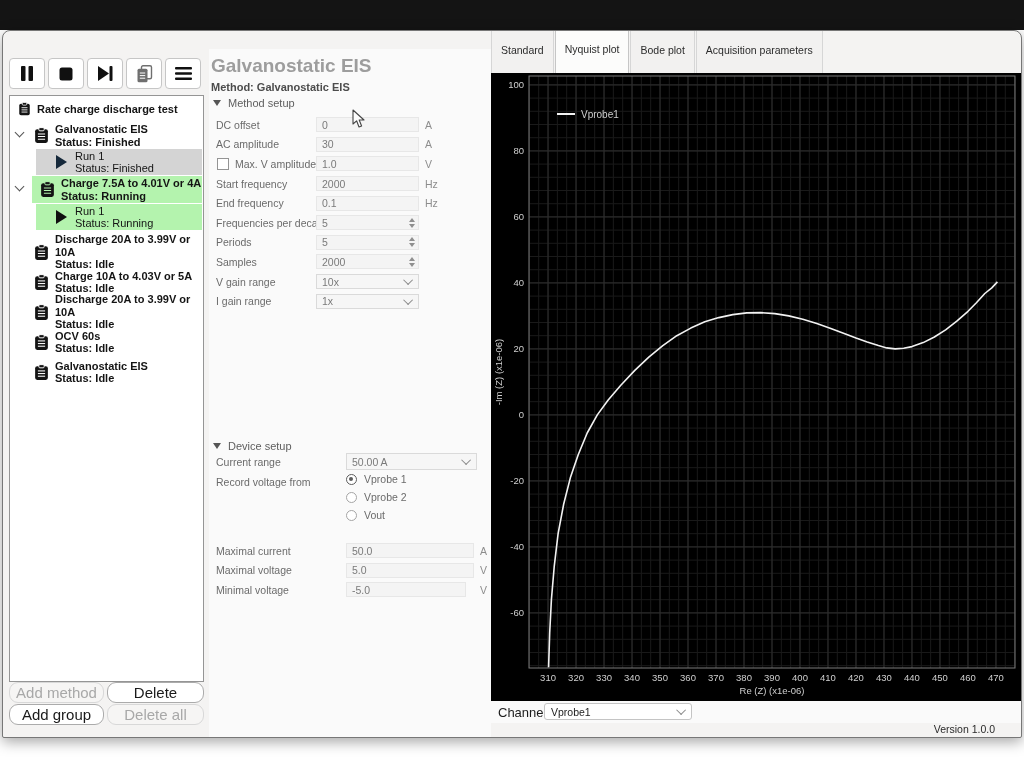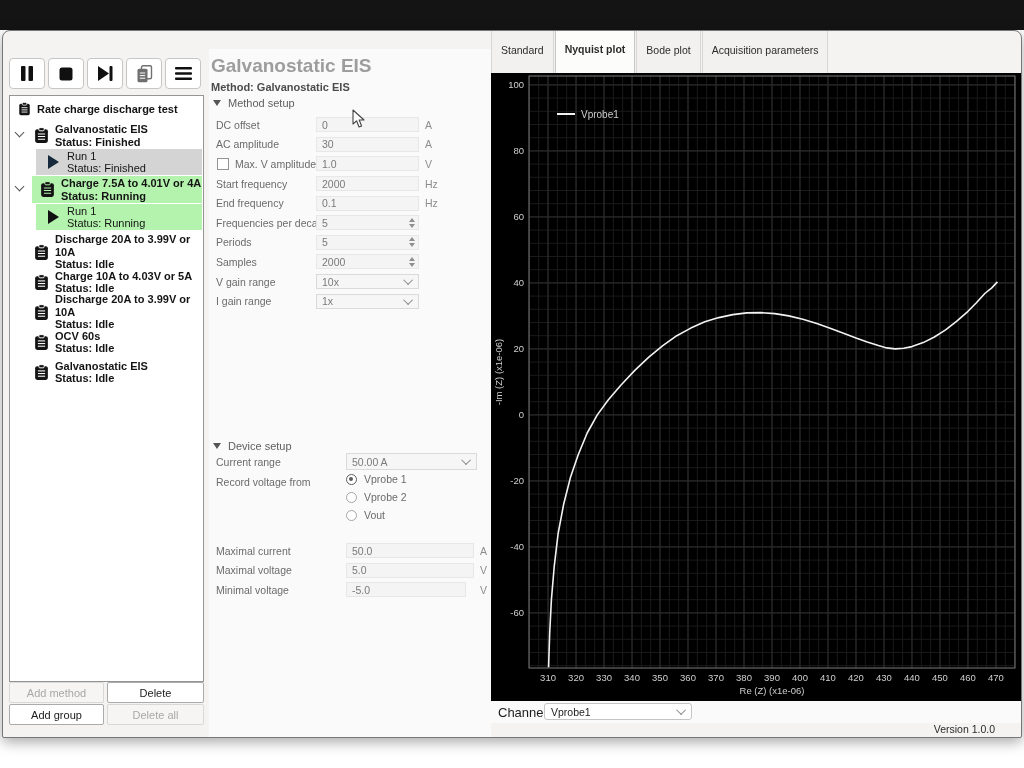--- a/index.html
+++ b/index.html
@@ -18,29 +18,29 @@
   .toolbar{position:absolute;left:0;top:26px;height:34px;right:0;}
   .tbtn{position:absolute;top:1px;width:34px;height:29px;background:#fff;border:1px solid #c6c6c6;border-radius:4px;
         display:flex;align-items:center;justify-content:center;}
   
   .tree{position:absolute;left:6px;top:64px;width:193px;height:585px;background:#fff;border:1px solid #959595;overflow:hidden;}
   .titem{position:absolute;left:0;right:1px;display:flex;align-items:center;}
   .titem .tt{line-height:12.5px;font-size:11px;color:#141414;}
   .bold .tt{font-weight:700;}
   .clipicon{flex:0 0 auto;margin-right:6px;display:flex;}
   .chev{position:absolute;left:6px;top:8px;width:6px;height:6px;border-left:1.5px solid #555;border-bottom:1.5px solid #555;transform:rotate(-45deg);}
-  .run{padding-left:12px;}
+  .run{padding-left:20px;}
   .runsel{background:#d4d4d4;}
   .rungreen{background:#b4f3ae;}
   .groupgreen{background:#b4f3ae;}
   .play{width:0;height:0;border-top:7px solid transparent;border-bottom:7px solid transparent;border-left:11px solid #16293b;margin-right:8px;}
   .play.black{border-left-color:#101010;}
   
-  .treebtn{position:absolute;height:19px;background:#fff;border:1px solid #ababab;border-radius:2px;
-           font-size:11px;color:#1a1a1a;display:flex;align-items:center;justify-content:center;}
+  .treebtn{position:absolute;height:19px;background:#fff;border:1px solid #ababab;border-radius:9px;
+           font-size:15px;color:#1a1a1a;display:flex;align-items:center;justify-content:center;}
   .treebtn.dis{color:#a8a8a8;border-color:#d8d8d8;background:#f6f5f4;}
   
   .editor{position:absolute;left:206px;top:18px;width:282px;height:688px;background:#fafafa;}
   .etitle{position:absolute;left:2px;top:6px;font-size:19px;font-weight:700;color:#9d9d9d;}
   .esub{position:absolute;left:2px;top:32px;font-size:11px;font-weight:700;color:#4c4c4c;}
   .sechead{position:absolute;left:4px;font-size:11px;color:#5e5e5e;display:flex;align-items:center;}
   .tri{width:0;height:0;border-left:4.5px solid transparent;border-right:4.5px solid transparent;border-top:6px solid #555;margin-right:7px;}
   .frows{position:absolute;left:0;width:282px;}
   .frow{height:19.6px;display:flex;align-items:center;position:relative;}
   .flabel{position:absolute;left:7px;font-size:10.5px;color:#6b6b6b;}
@@ -55,21 +55,21 @@
   .cb{width:10px;height:10px;border:1px solid #949494;background:#fff;margin-right:6px;}
   .cbwrap{position:absolute;left:8px;display:flex;align-items:center;font-size:10.5px;color:#6b6b6b;}
   .radio{width:11px;height:11px;border-radius:50%;border:1px solid #a5a5a5;background:#fff;box-sizing:border-box;}
   .radio.on{border:1.5px solid #5c5c5c;position:relative;}
   .radio.on::after{content:"";position:absolute;left:2px;top:2px;width:4px;height:4px;border-radius:50%;background:#5c5c5c;}
   .radiorow{position:absolute;left:137px;display:flex;align-items:center;gap:7px;font-size:10.5px;color:#6b6b6b;text-align:right;}
   
   .tabbar{position:absolute;left:488px;top:25px;width:530px;height:17px;display:flex;align-items:flex-end;}
   .tab{height:14px;display:flex;align-items:center;padding:16px 9px;font-size:10.5px;color:#2c2c2c;
        background:#f2f1f0;border:1px solid #d6d6d6;border-bottom:none;margin-right:1px;}
-  .tab.active{height:17px;background:#fcfcfb;border-color:#c6c6c6;font-weight:700;}
+  .tab.active{height:17px;background:#fcfcfb;border-color:#c6c6c6;font-weight:400;}
   .blackpanel{position:absolute;left:488px;top:42px;width:530px;height:628px;background:#000;}
   .channelrow{position:absolute;left:488px;top:670px;width:530px;height:22px;background:#fafafa;}
   .chlabel{position:absolute;left:7px;top:4px;font-size:13px;color:#1c1c1c;}
   .chselect{position:absolute;left:53px;top:2px;width:148px;height:17px;background:#fff;border:1px solid #c4c4c4;border-radius:3px;
             display:flex;align-items:center;padding-left:6px;font-size:10.5px;color:#1c1c1c;box-sizing:border-box;}
   .version{position:absolute;right:26px;bottom:2px;font-size:10.5px;color:#2a2a2a;}
   .cursor{position:absolute;left:352px;top:109px;z-index:50;}
 </style>
 </head>
 <body>

